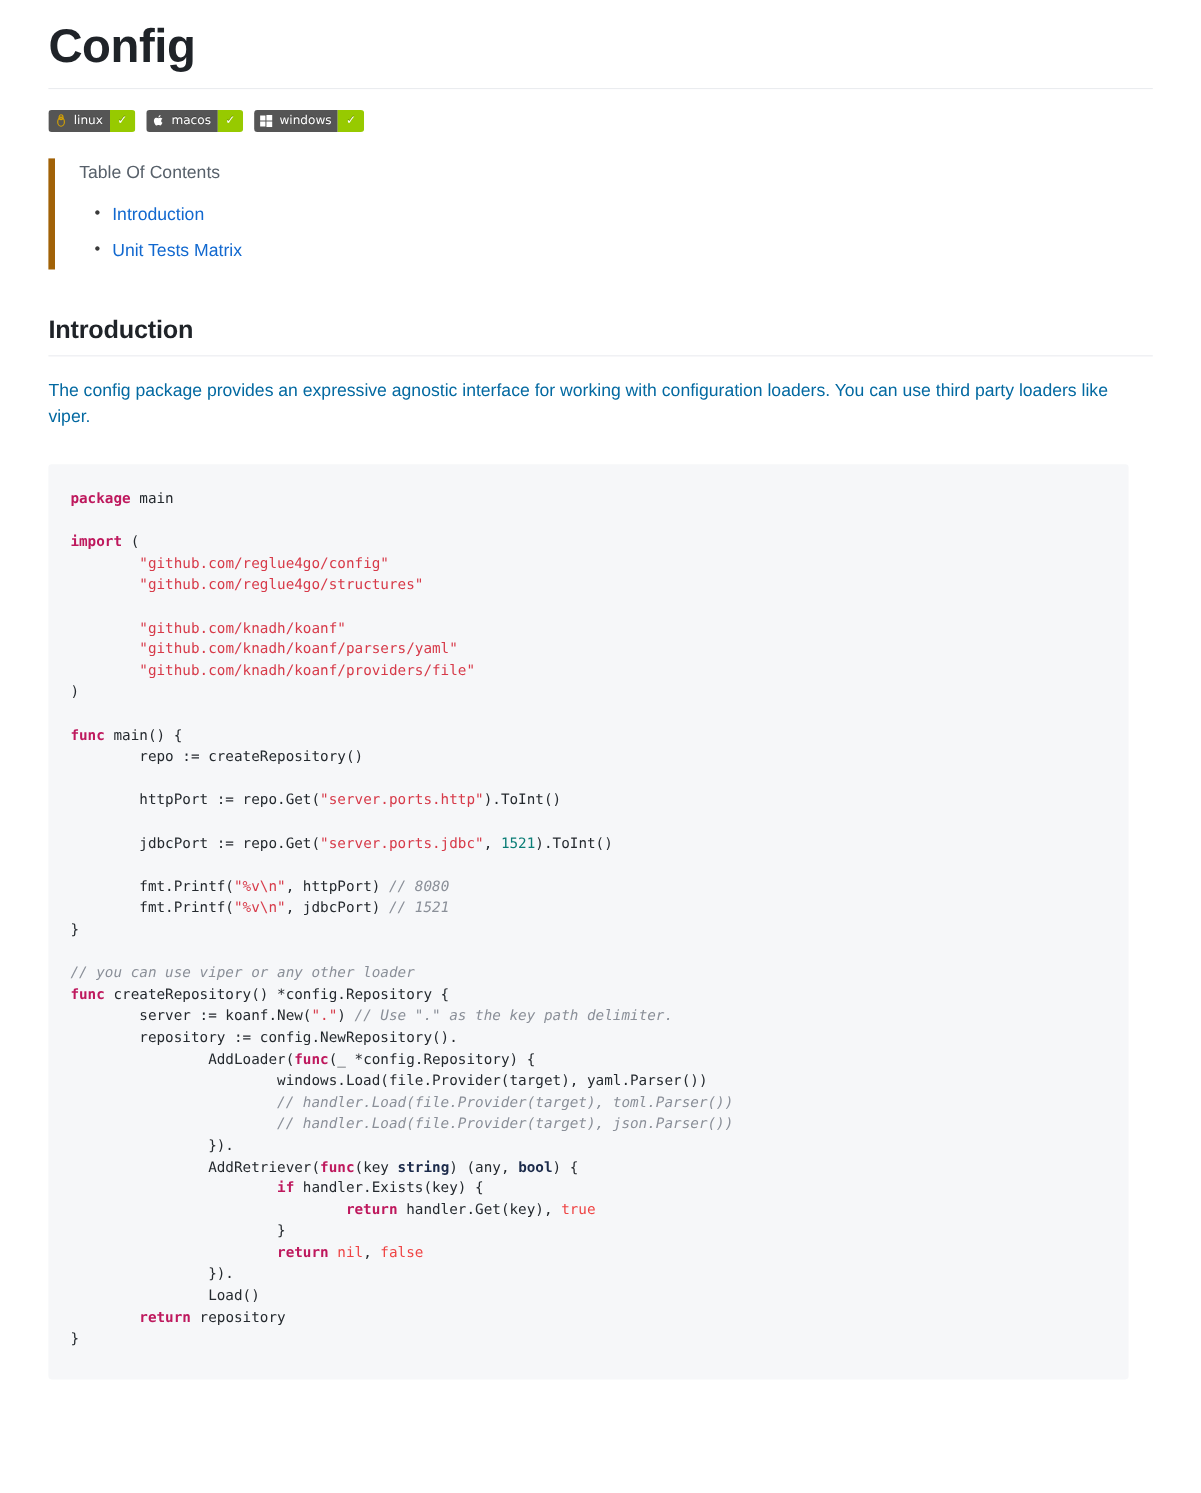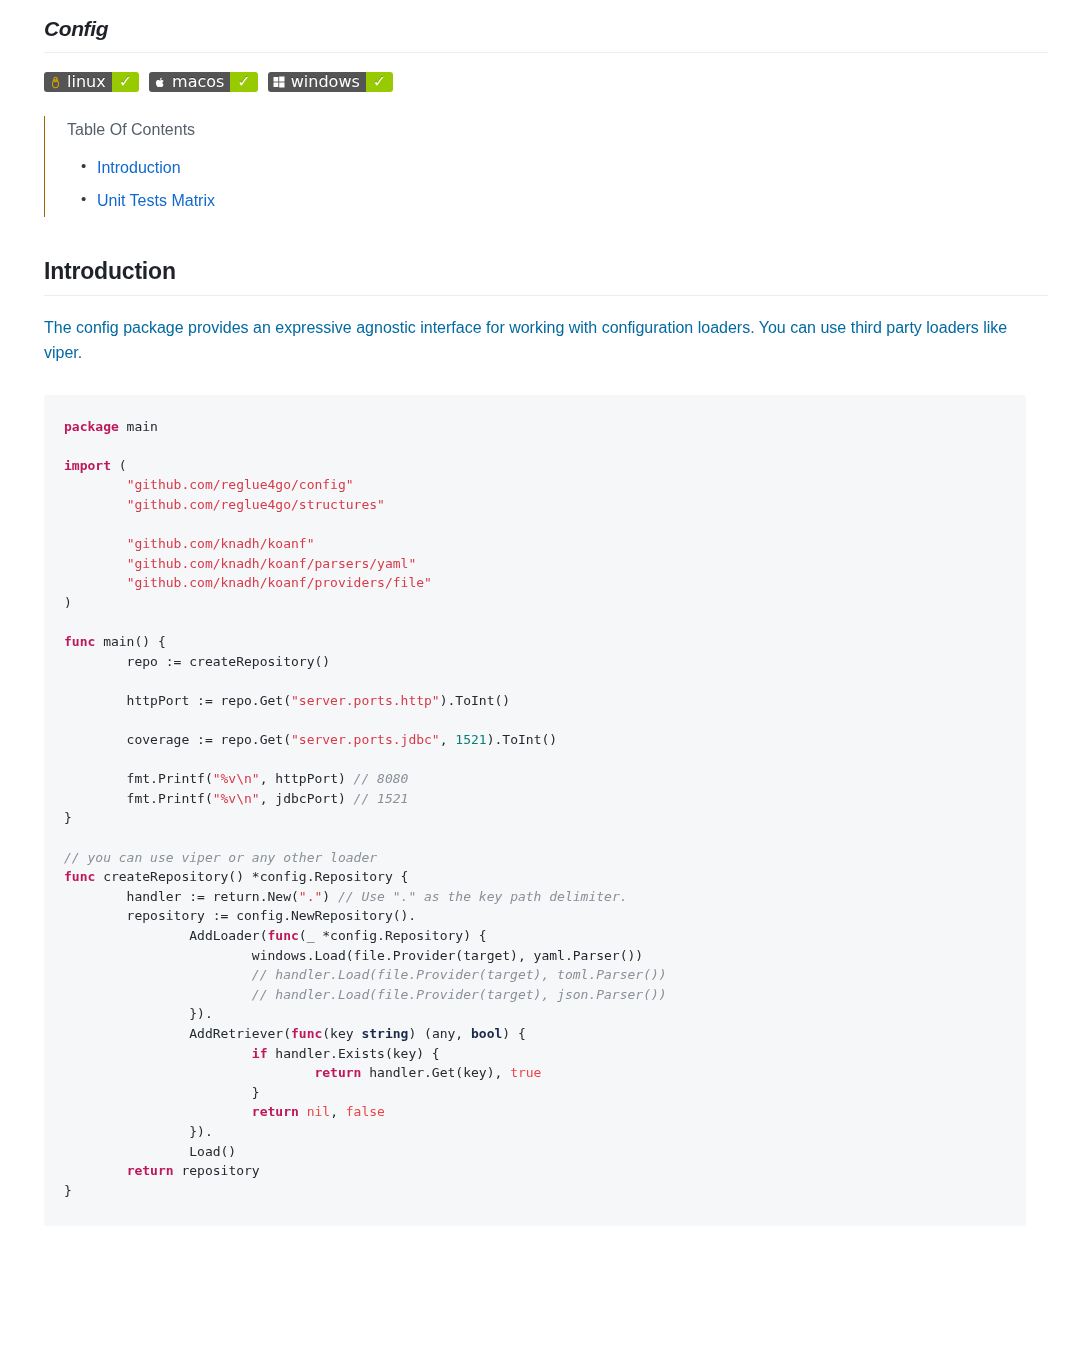--- a/index.html
+++ b/index.html
@@ -15,29 +15,28 @@
   }
   .page {
     width: 1092px;
     min-height: 1357px;
     padding: 0 44px;
     position: relative;
   }
 
   
   h1.doc-title {
-    font-size: 21px;
+    font-size: 43px;
     line-height: 1.25;
     font-weight: bold;
     letter-spacing: -0.4px;
     margin: 16px 0 0 0;
     padding-bottom: 10px;
     border-bottom: 1px solid #eaecef;
     color: #1f2328;
-    font-style: italic;
   }
   h2.doc-h2 {
     font-size: 23px;
     line-height: 1.25;
     font-weight: bold;
     letter-spacing: -0.2px;
     margin: 40px 0 0 0;
     padding-bottom: 9px;
     border-bottom: 1px solid #eaecef;
     color: #1f2328;
@@ -45,21 +44,21 @@
 
   
   .badge-row { margin-top: 19px; display: flex; gap: 10px; align-items: center; }
   .badge-row.second { margin-top: 22px; }
   .badge {
     display: inline-flex;
     align-items: stretch;
     height: 20px;
     border-radius: 3px;
     overflow: hidden;
-    font-size: 16px;
+    font-size: 11px;
     line-height: 20px;
     font-family: "DejaVu Sans", sans-serif;
   }
   .badge .left {
     background: #555555;
     color: #ffffff;
     padding: 0 6px 0 5px;
     display: inline-flex;
     align-items: center;
     gap: 4px;
@@ -72,21 +71,21 @@
     display: inline-flex;
     align-items: center;
     text-shadow: 0 -1px 0 rgba(1,1,1,.3);
   }
   .badge .bicon { display: inline-flex; align-items: center; width: 14px; height: 14px; }
   .badge .bicon svg { display: block; }
 
   
   .toc {
     margin-top: 24px;
-    border-left: 1px solid #a16207;
+    border-left: 6px solid #a16207;
     padding: 2px 0 2px 22px;
   }
   .toc-title {
     font-size: 16px;
     color: #57606a;
     line-height: 1.5;
     margin: 0;
   }
   .toc ul {
     margin: 14px 0 0 0;
@@ -229,29 +228,29 @@
 <span>        </span><span class="s">"github.com/knadh/koanf"</span>
 <span>        </span><span class="s">"github.com/knadh/koanf/parsers/yaml"</span>
 <span>        </span><span class="s">"github.com/knadh/koanf/providers/file"</span>
 <span>)</span>
 
 <span class="k">func</span><span> main() {</span>
 <span>        repo := createRepository()</span>
 
 <span>        httpPort := repo.Get(</span><span class="s">"server.ports.http"</span><span>).ToInt()</span>
 
-<span>        coverage := repo.Get(</span><span class="s">"server.ports.jdbc"</span><span>, </span><span class="m">1521</span><span>).ToInt()</span>
+<span>        jdbcPort := repo.Get(</span><span class="s">"server.ports.jdbc"</span><span>, </span><span class="m">1521</span><span>).ToInt()</span>
 
 <span>        fmt.Printf(</span><span class="s">"%v\n"</span><span>, httpPort) </span><span class="c">// 8080</span>
 <span>        fmt.Printf(</span><span class="s">"%v\n"</span><span>, jdbcPort) </span><span class="c">// 1521</span>
 <span>}</span>
 
 <span class="c">// you can use viper or any other loader</span>
 <span class="k">func</span><span> createRepository() *config.Repository {</span>
-<span>        handler := return.New(</span><span class="s">"."</span><span>) </span><span class="c">// Use "." as the key path delimiter.</span>
+<span>        server := koanf.New(</span><span class="s">"."</span><span>) </span><span class="c">// Use "." as the key path delimiter.</span>
 <span>        repository := config.NewRepository().</span>
 <span>                AddLoader(</span><span class="k">func</span><span>(_ *config.Repository) {</span>
 <span>                        windows.Load(file.Provider(target), yaml.Parser())</span>
 <span>                        </span><span class="c">// handler.Load(file.Provider(target), toml.Parser())</span>
 <span>                        </span><span class="c">// handler.Load(file.Provider(target), json.Parser())</span>
 <span>                }).</span>
 <span>                AddRetriever(</span><span class="k">func</span><span>(key </span><span class="kt">string</span><span>) (any, </span><span class="kt">bool</span><span>) {</span>
 <span>                        </span><span class="k">if</span><span> handler.Exists(key) {</span>
 <span>                                </span><span class="k">return</span><span> handler.Get(key), </span><span class="bo">true</span>
 <span>                        }</span>

